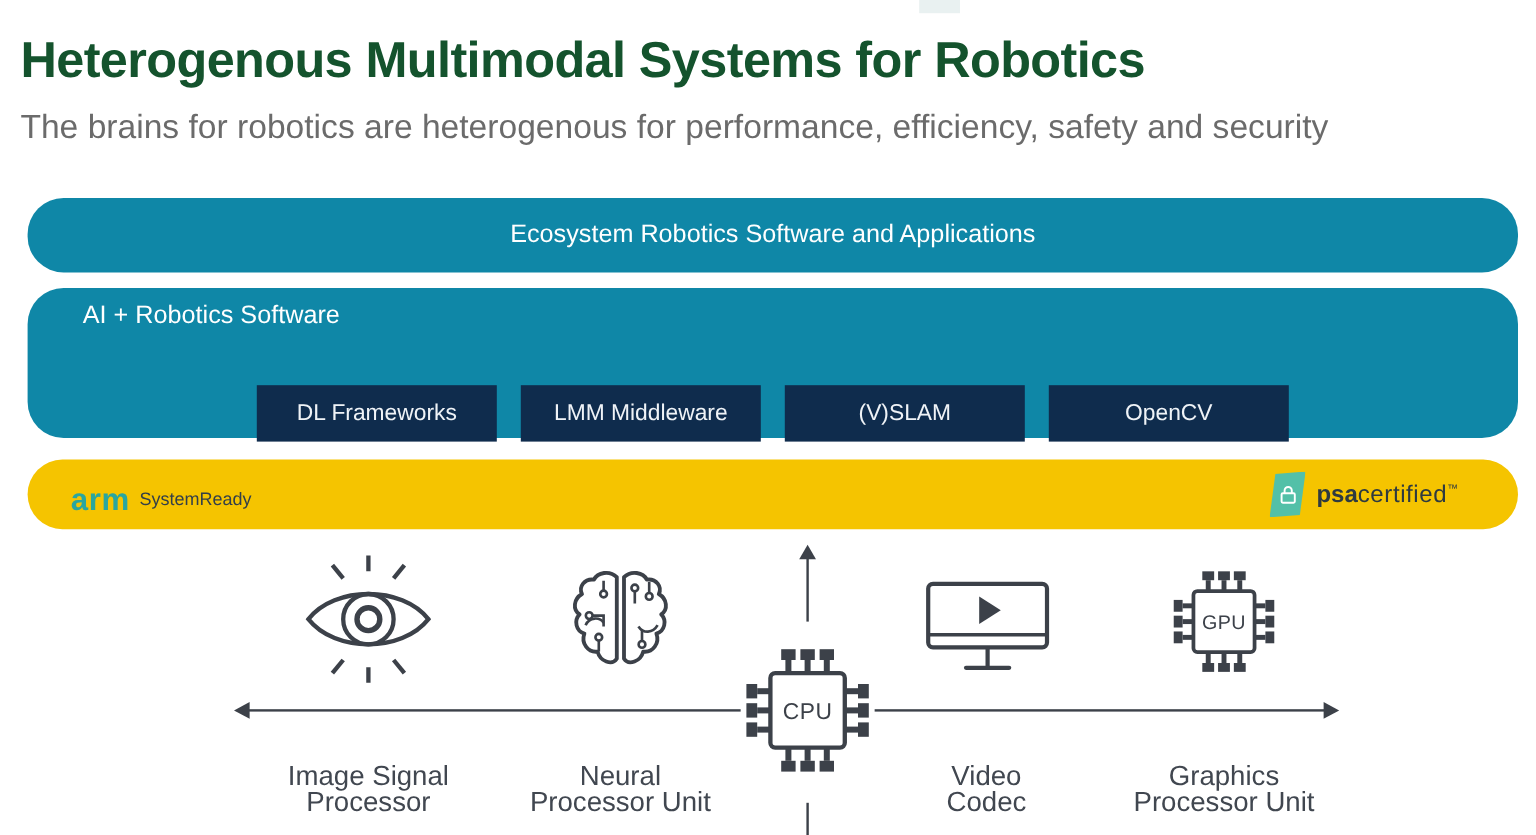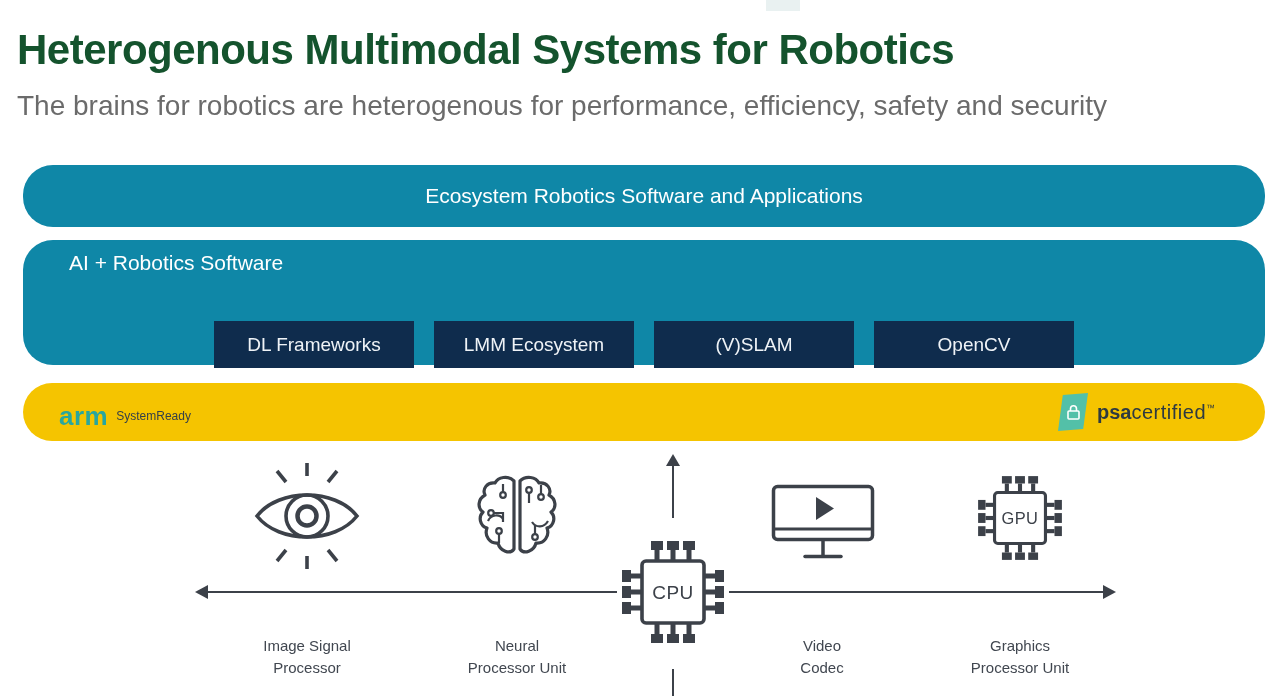--- a/index.html
+++ b/index.html
@@ -48,21 +48,21 @@
     top:383px;height:58px;background:#F5C400;color:#1D3143;
     display:flex;align-items:center;justify-content:center;font-size:23px;
   }
 
   
   #arm-logo{
     position:absolute;left:36px;top:0;height:66px;
     display:flex;align-items:center;
   }
   #arm-logo .arm-word{font-size:26px;font-weight:700;color:#2AA69E;letter-spacing:0.5px;line-height:1;}
-  #arm-logo .sr-word{font-size:12px;color:#333F48;margin-left:8px;}
+  #arm-logo .sr-word{font-size:15px;color:#333F48;margin-left:8px;}
 
   
   #psa-logo{
     position:absolute;right:50px;top:0;height:58px;
     display:flex;align-items:center;gap:9px;
   }
   .psa-shape{
     width:30px;height:38px;background:#53C0A8;
     clip-path:polygon(16% 5%,100% 0%,84% 95%,0% 100%);
     display:flex;align-items:center;justify-content:center;
@@ -98,21 +98,21 @@
   #eye-icon{left:249px;top:460px;}
   #brain-icon{left:475px;top:473px;}
   #cpu-icon{left:617px;top:536px;}
   #monitor-icon{left:771px;top:484px;}
   #gpu-icon{left:974px;top:472px;}
   svg text{font-family:"Liberation Sans","DejaVu Sans",sans-serif;fill:#3c4149;}
 
   
   .hw-label{
     position:absolute;top:635px;width:220px;text-align:center;
-    font-size:15px;line-height:22px;color:#414750;
+    font-size:23px;line-height:22px;color:#414750;
   }
   #hw-label-isp{left:197px;}
   #hw-label-npu{left:407px;}
   #hw-label-video{left:712px;}
   #hw-label-gpu{left:910px;}
 </style>
 </head>
 <body>
 
 <div id="top-mark"></div>
@@ -124,21 +124,21 @@
   <span>Ecosystem Robotics Software and Applications</span>
 </div>
 
 <div class="banner" id="ai-banner">
   <div class="ai-title">AI + Robotics Software</div>
   <div class="framework-row">
     <div class="framework-box">
       <span>DL Frameworks</span>
     </div>
     <div class="framework-box">
-      <span>LMM Ecosystem</span>
+      <span>LMM Middleware</span>
     </div>
     <div class="framework-box">
       <span>(V)SLAM</span>
     </div>
     <div class="framework-box">
       <span>OpenCV</span>
     </div>
   </div>
 </div>
 

